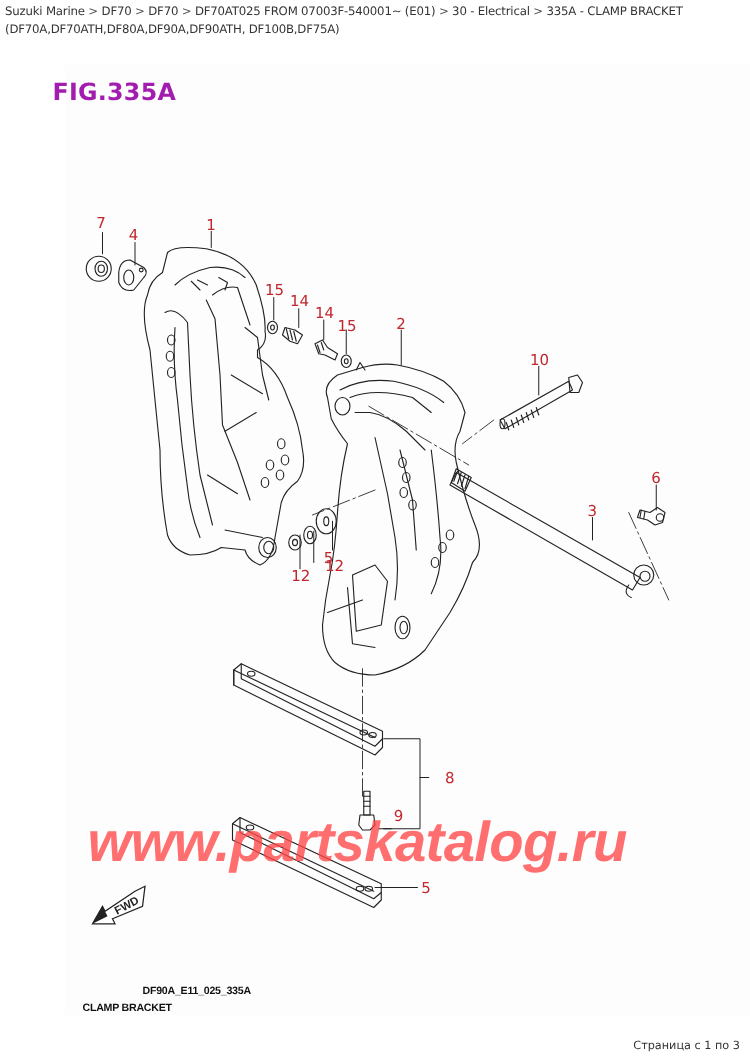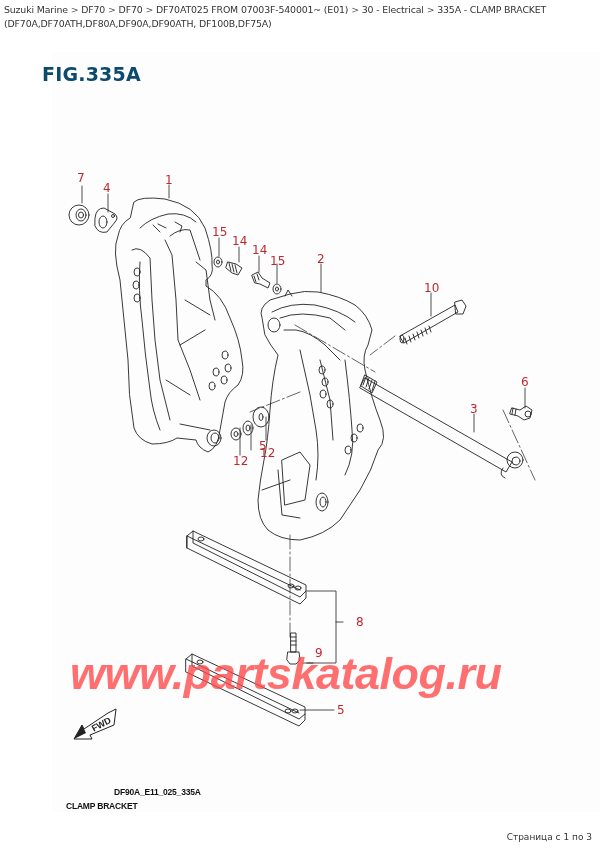--- a/index.html
+++ b/index.html
@@ -1,20 +1,20 @@
 <!DOCTYPE html>
 <html><head>
 <meta charset="utf-8">
 <style>
   html, body { margin:0; padding:0; background:#ffffff; }
   body { width:600px; height:848px; position:relative; overflow:hidden; font-family:"Liberation Sans", sans-serif; color:#222; }
   .breadcrumb { position:absolute; left:4px; top:3px; width:592px; font-size:9.4px; line-height:14px; color:#333; font-family:"DejaVu Sans", sans-serif; letter-spacing:-0.15px; }
   .breadcrumb span.sep { color:#555; }
   .sheet { position:absolute; left:52px; top:52px; width:548px; height:760px; background:#fdfdfd; }
-  .fig-title { position:absolute; left:42px; top:63px; font-size:19px; font-weight:bold; font-family:"DejaVu Sans", sans-serif; letter-spacing:0.2px; color:#0c4a6e; }
+  .fig-title { position:absolute; left:42px; top:63px; font-size:19px; font-weight:bold; font-family:"DejaVu Sans", sans-serif; letter-spacing:0.2px; color:#a21caf; }
   .diagram { position:absolute; left:0; top:0; width:600px; height:848px; }
   .label { position:absolute; font-size:12px; color:#c0282e; font-family:"DejaVu Sans", sans-serif; line-height:12px; }
   .watermark { position:absolute; left:70px; top:648px; font-size:45px; font-weight:bold; font-style:italic; color:rgba(255,70,70,0.78); font-family:"Liberation Sans", sans-serif; letter-spacing:-0.5px; white-space:nowrap; }
   .code { position:absolute; left:66px; top:787px; font-size:8.5px; font-weight:bold; font-family:"Liberation Sans", sans-serif; color:#111; letter-spacing:-0.2px;margin-left:48px; }
   .caption { position:absolute; left:66px; top:801px; font-size:8.5px; font-weight:bold; font-family:"Liberation Sans", sans-serif; color:#111; letter-spacing:-0.2px; }
   .pager { position:absolute; right:8px; top:832px; font-size:9px; color:#333; font-family:"DejaVu Sans", sans-serif; }
   .fwd { position:absolute; left:72px; top:705px; }
 </style>
 </head>
 <body>

